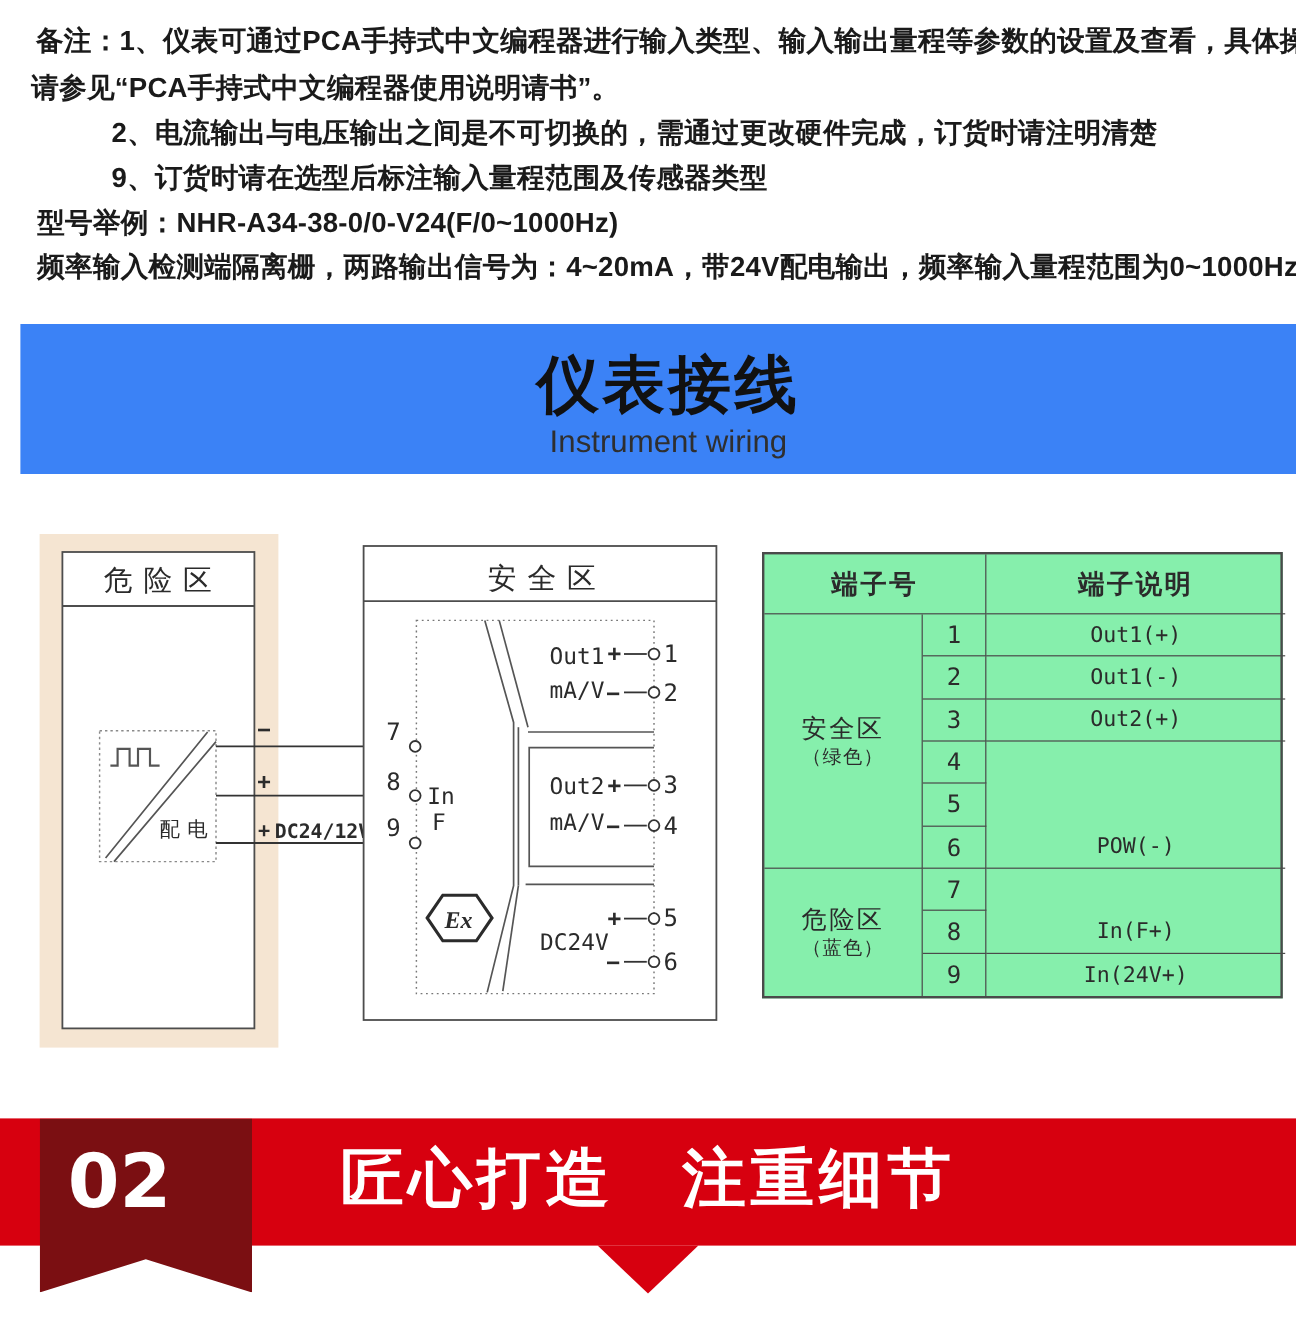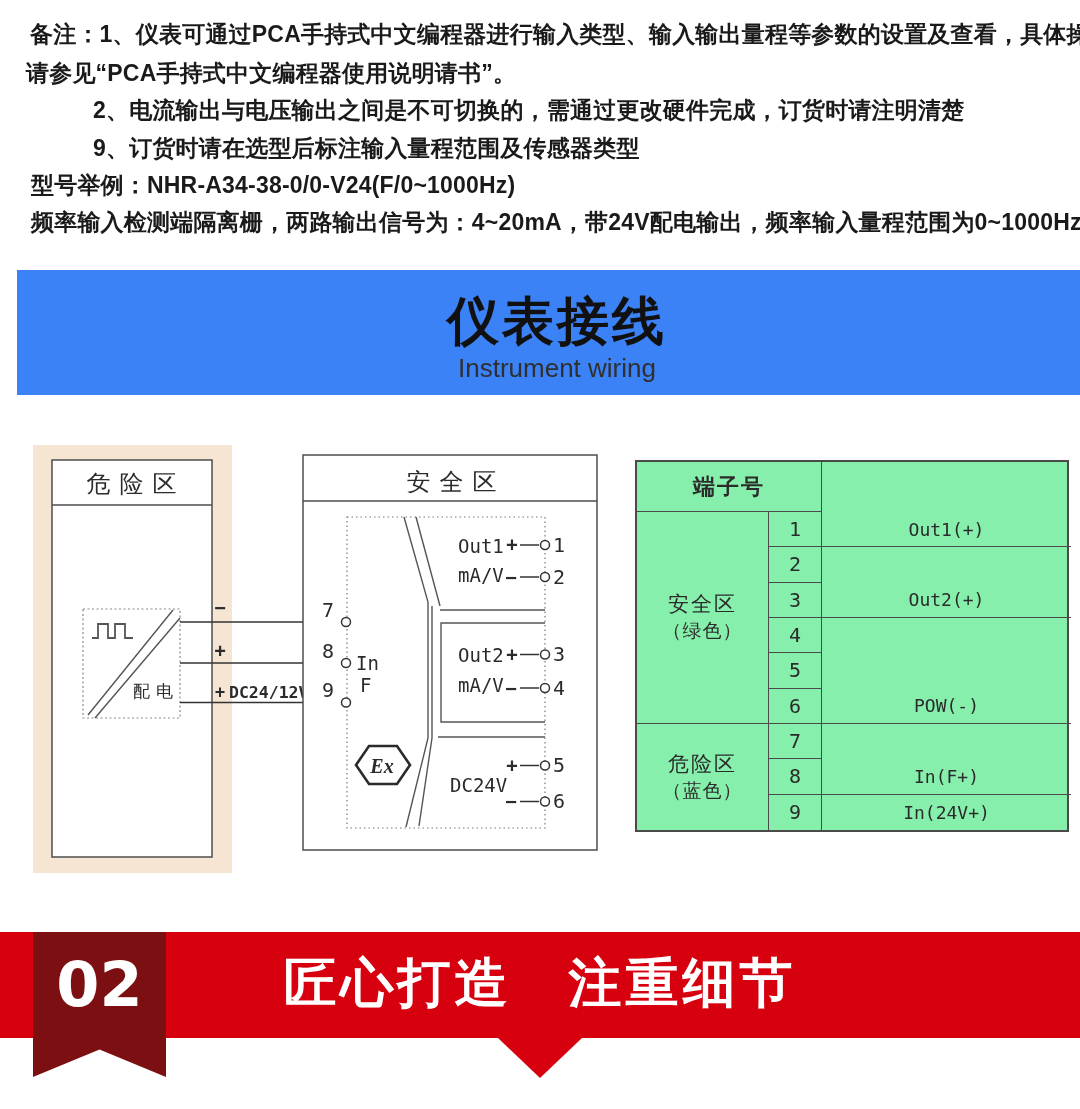--- a/index.html
+++ b/index.html
@@ -32,29 +32,29 @@
   }
   .cell{display:flex;align-items:center;justify-content:center;box-sizing:border-box;}
   .br{border-right:1px solid #4a4a4a;}
   .bb{border-bottom:1px solid #4a4a4a;}
   .th{font-size:22px;font-weight:600;letter-spacing:2px;}
   .th-no{grid-column:1/3;grid-row:1;}
   .th-desc{grid-column:3;grid-row:1;}
   .group-a{grid-column:1;grid-row:2/8;flex-direction:column;}
   .group-b{grid-column:1;grid-row:8/11;flex-direction:column;}
   .group-name{font-size:21px;letter-spacing:2px;}
-  .group-color{font-size:19px;letter-spacing:1px;}
+  .group-color{font-size:16px;letter-spacing:1px;}
   .num-cell{font-family:"DejaVu Sans Mono","Liberation Mono",monospace;font-size:20px;}
   .desc-cell{font-family:"DejaVu Sans Mono","Liberation Mono",monospace;font-size:18px;}
   
   .red-bar{position:absolute;left:0;top:932px;width:1080px;height:106px;background:#d7000f;}
   .red-tri{position:absolute;left:498px;top:1038px;width:0;height:0;
     border-left:42px solid transparent;border-right:42px solid transparent;border-top:40px solid #d7000f;}
   .ribbon{position:absolute;left:33px;top:932px;width:133px;height:145px;background:#7b0f12;
-    clip-path:polygon(0 0,100% 0,100% 100%,50% 81%,0 100%);}
+    clip-path:polygon(0 0,100% 0,100% 100%,50% 81%,0 100%);padding-left:44px;}
   .ribbon-num{position:absolute;left:0;top:21px;width:133px;text-align:center;
     font-size:62px;line-height:64px;font-weight:700;color:#fff;font-family:"DejaVu Sans","Liberation Sans",sans-serif;}
   .footer-title{position:absolute;left:0;top:955px;width:1080px;text-align:center;
     font-size:53px;line-height:56px;font-weight:700;color:#ffffff;letter-spacing:4px;white-space:pre;}
 </style>
 </head>
 <body>
 
 <div>
   <div class="note nl1">备注：1、仪表可通过PCA手持式中文编程器进行输入类型、输入输出量程等参数的设置及查看，具体操作</div>
@@ -164,33 +164,35 @@
     <text x="450" y="392" font-size="19">DC24V</text>
     <text x="512" y="372" text-anchor="middle" font-size="19" font-weight="bold">+</text>
     <text x="511" y="408" text-anchor="middle" font-size="19" font-weight="bold">−</text>
     <text x="553" y="372" font-size="20">5</text>
     <text x="553" y="408" font-size="20">6</text>
   </g>
 </svg>
 
 <div class="terminal-table">
   <div class="cell th th-no br bb">端子号</div>
+  <div class="cell th th-desc bb">端子说明</div>
 
   <div class="cell group-a br bb">
     <span class="group-name">安全区</span>
     <span class="group-color">（绿色）</span>
   </div>
   <div class="cell group-b br">
     <span class="group-name">危险区</span>
     <span class="group-color">（蓝色）</span>
   </div>
 
   <div class="cell num-cell br bb" style="grid-column:2;grid-row:2">1</div>
   <div class="cell desc-cell bb" style="grid-column:3;grid-row:2">Out1(+)</div>
   <div class="cell num-cell br bb" style="grid-column:2;grid-row:3">2</div>
+  <div class="cell desc-cell bb" style="grid-column:3;grid-row:3">Out1(-)</div>
   <div class="cell num-cell br bb" style="grid-column:2;grid-row:4">3</div>
   <div class="cell desc-cell bb" style="grid-column:3;grid-row:4">Out2(+)</div>
   <div class="cell num-cell br bb" style="grid-column:2;grid-row:5">4</div>
   <div class="cell num-cell br bb" style="grid-column:2;grid-row:6">5</div>
   <div class="cell num-cell br bb" style="grid-column:2;grid-row:7">6</div>
   <div class="cell desc-cell bb" style="grid-column:3;grid-row:7">POW(-)</div>
   <div class="cell num-cell br bb" style="grid-column:2;grid-row:8">7</div>
   <div class="cell num-cell br bb" style="grid-column:2;grid-row:9">8</div>
   <div class="cell desc-cell bb" style="grid-column:3;grid-row:9">In(F+)</div>
   <div class="cell num-cell br" style="grid-column:2;grid-row:10">9</div>

